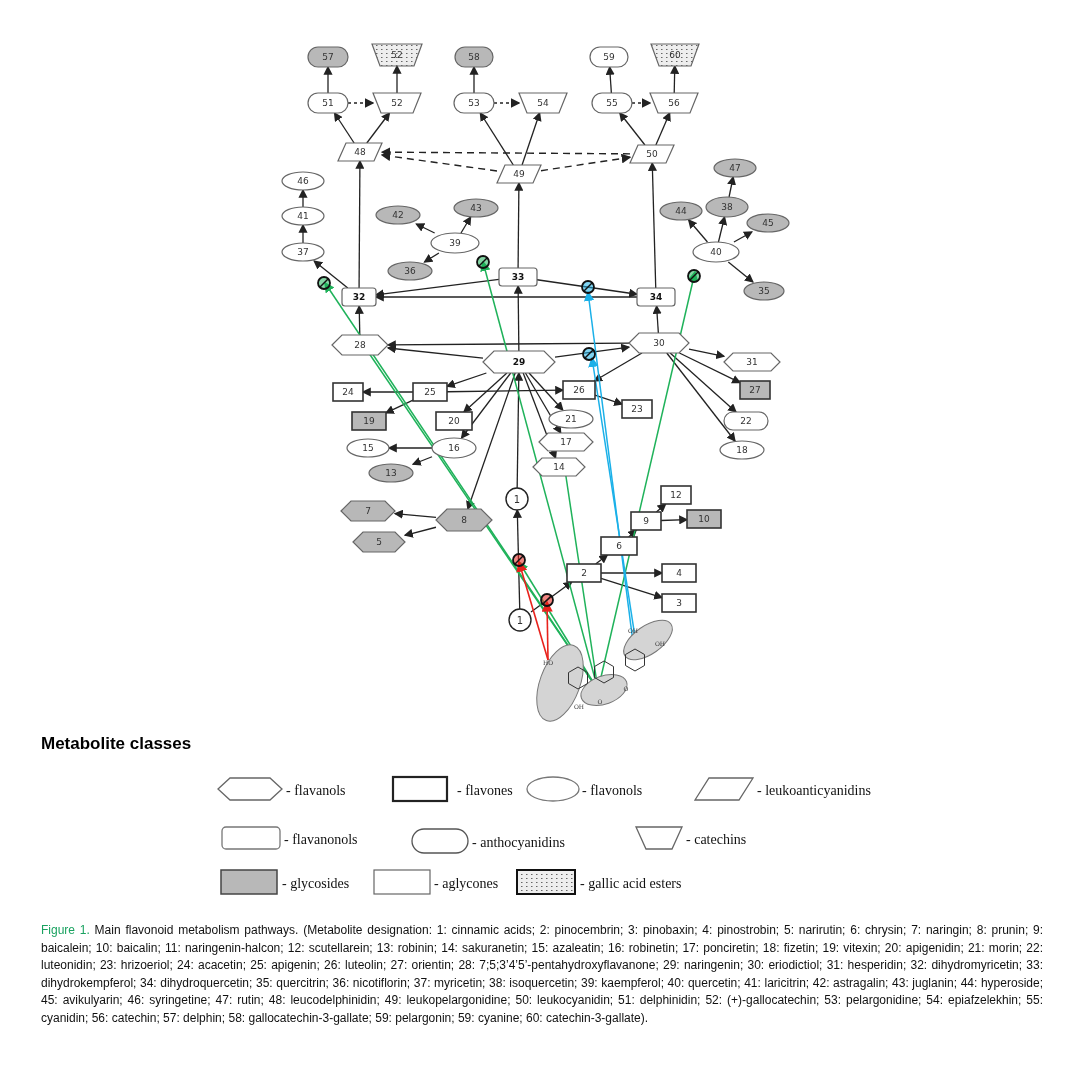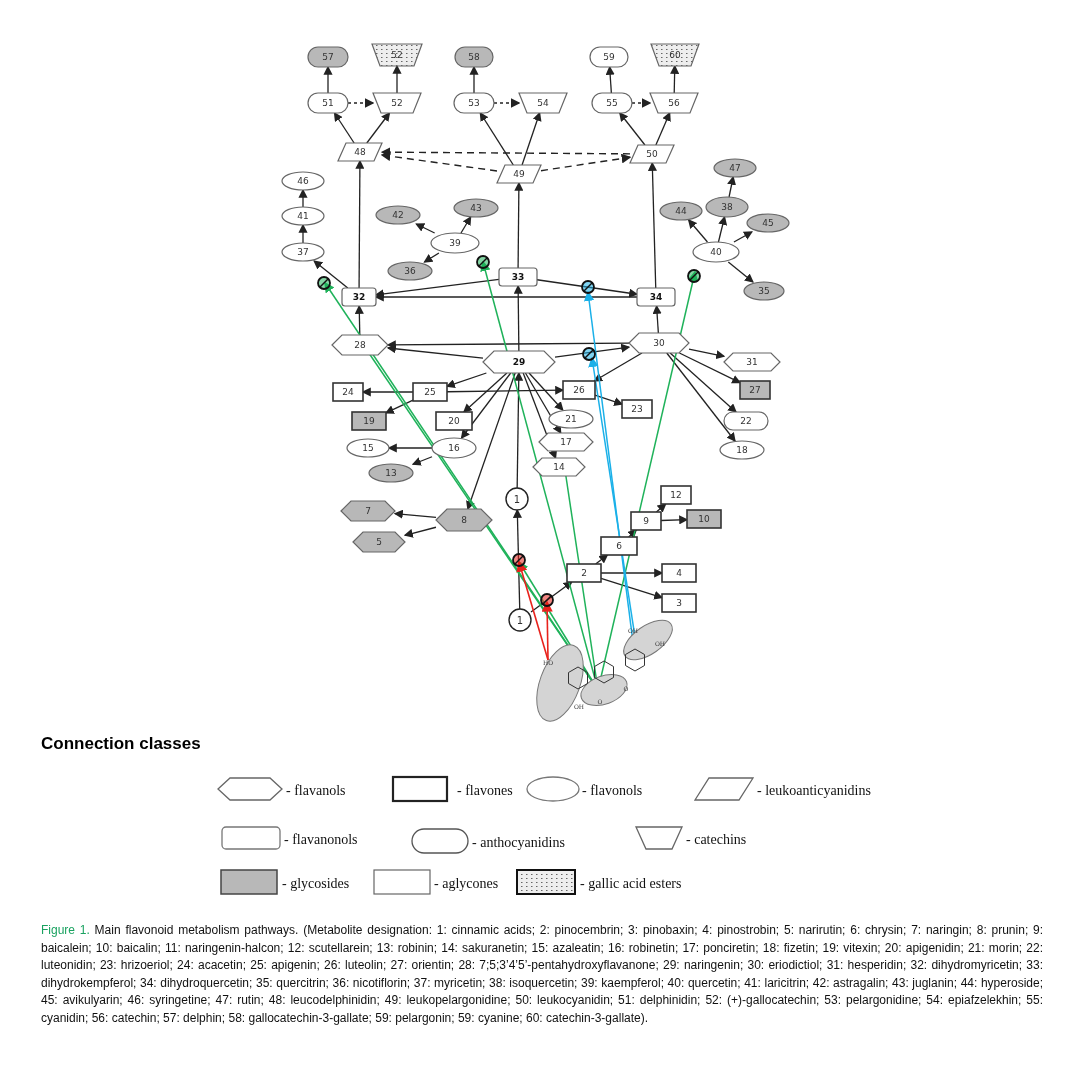--- a/index.html
+++ b/index.html
@@ -402,21 +402,21 @@
         <circle cx="519" cy="560" r="6" fill="#e8221c" fill-opacity="0.55" stroke="#111" stroke-width="1.8"></circle>
         <line x1="515" y1="564" x2="523" y2="556" stroke="#111" stroke-width="1.5"></line>
       </g>
       <g>
         <circle cx="547" cy="600" r="6" fill="#e8221c" fill-opacity="0.55" stroke="#111" stroke-width="1.8"></circle>
         <line x1="543" y1="604" x2="551" y2="596" stroke="#111" stroke-width="1.5"></line>
       </g>
     </g>
 </svg>
 
-<div class="section-title">Connection classes</div>
+<div class="section-title">Metabolite classes</div>
 
 <svg id="legend" viewBox="0 0 700 135" xmlns="http://www.w3.org/2000/svg">
     <g>
       <polygon points="18,24 30,13 70,13 82,24 70,35 30,35" fill="#fff" stroke="#666" stroke-width="1.3"></polygon>
       <text x="86" y="25">- flavanols</text>
     </g>
     <g>
       <rect x="193" y="12" width="54" height="24" fill="#fff" stroke="#222" stroke-width="2.2"></rect>
       <text x="257" y="25">- flavones</text>
     </g>

